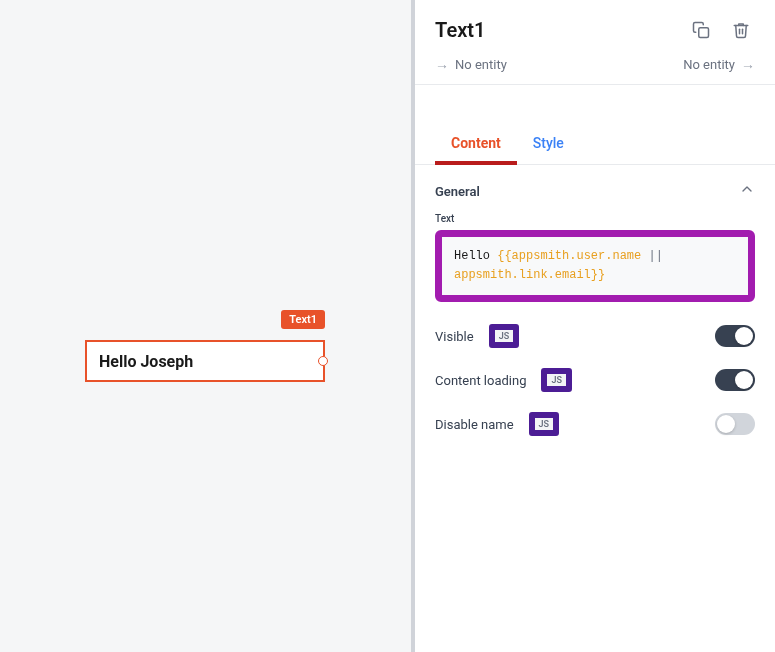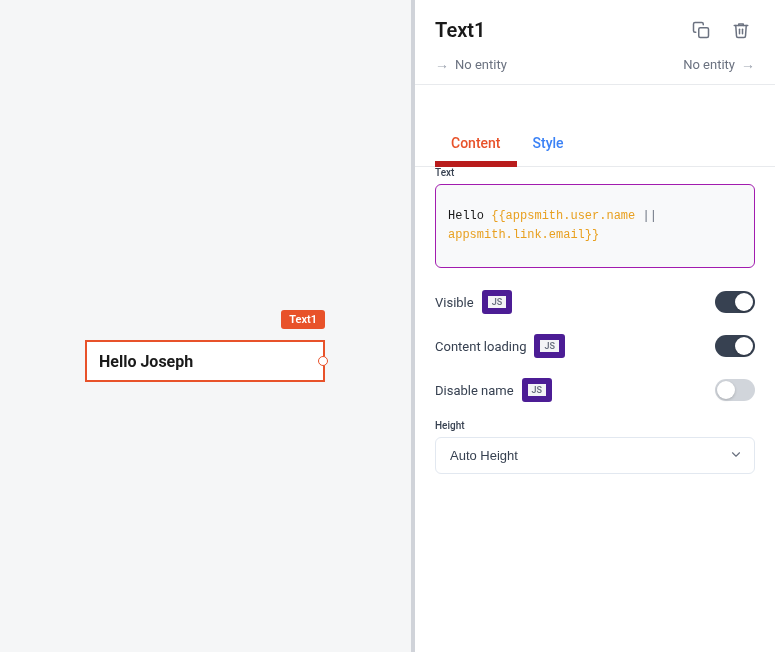--- a/index.html
+++ b/index.html
@@ -163,21 +163,22 @@
       font-size: 14px;
       font-weight: 500;
       cursor: pointer;
       color: #3b82f6;
       border-bottom: 2px solid transparent;
       margin-bottom: -1px;
     }
 
     .tab.active {
       color: #e8522a;
-      border-bottom: 6px solid #b91c1c;
+      border-bottom: 4px solid #b91c1c;
+      font-weight: bold;
     }
 
     
     .panel-content {
       flex: 1;
       overflow-y: auto;
       padding: 0;
     }
 
     .section-header {
@@ -205,44 +206,44 @@
 
     .field-label {
       font-size: 10px;
       color: #374151;
       margin-bottom: 6px;
       font-weight: 500;
     }
 
     .code-editor {
       background: #f8f9fa;
-      border: 1px solid #a21caf;
+      border: 7px solid #a21caf;
       border-radius: 6px;
-      padding: 22px 12px;
+      padding: 10px 12px;
       font-family: 'Courier New', monospace;
       font-size: 12px;
       line-height: 1.6;
       min-height: 70px;
     }
 
     .code-plain { color: #1a1a1a; }
     .code-template { color: #e8a020; }
     .code-op { color: #6b7280; }
 
     .toggle-row {
       display: flex;
       align-items: center;
       justify-content: space-between;
       padding: 10px 20px;
     }
 
     .toggle-label {
       display: flex;
       align-items: center;
-      gap: 8px;
+      gap: 15px;
       font-size: 13px;
       color: #374151;
     }
 
     .js-badge {
       background: #f3f4f6;
       border: 6px solid #4c1d95;
       color: #6b7280;
       font-size: 9px;
       font-weight: 600;
@@ -359,20 +360,28 @@
     </div>
   </div>
 
   <div class="tabs-row">
     <div class="tab active">Content</div>
     <div class="tab">Style</div>
   </div>
 
   <div class="panel-content">
 
+    <div class="section-header">
+      <span class="section-title">General</span>
+      <span class="chevron-icon">
+        <svg width="16" height="16" viewBox="0 0 24 24" fill="none" stroke="#6b7280" stroke-width="2" stroke-linecap="round" stroke-linejoin="round">
+          <polyline points="18 15 12 9 6 15"></polyline>
+        </svg>
+      </span>
+    </div>
 
     <div class="field-group">
       <div class="field-label">Text</div>
       <div class="code-editor">
         <span class="code-plain">Hello </span><span class="code-template">{{appsmith.user.name</span><span class="code-op"> ||</span><br><span class="code-template">appsmith.link.email}}</span>
       </div>
     </div>
 
     <div class="toggle-row">
       <div class="toggle-label">
@@ -397,30 +406,15 @@
     <div class="toggle-row">
       <div class="toggle-label">
         <span>Disable name</span>
         <span class="js-badge">JS</span>
       </div>
       <div class="toggle off">
         <div class="toggle-knob"></div>
       </div>
     </div>
 
-    <div class="field-group" style="padding-top: 8px;">
-      <div class="field-label">Height</div>
-      <div class="select-wrapper">
-        <select class="select-field">
-          <option>Auto Height</option>
-          <option>Fixed Height</option>
-          <option>Auto Height with limits</option>
-        </select>
-        <span class="select-chevron">
-          <svg width="14" height="14" viewBox="0 0 24 24" fill="none" stroke="#6b7280" stroke-width="2" stroke-linecap="round" stroke-linejoin="round">
-            <polyline points="6 9 12 15 18 9"></polyline>
-          </svg>
-        </span>
-      </div>
-    </div>
 
   </div>
 </div>
 
 </body></html>

